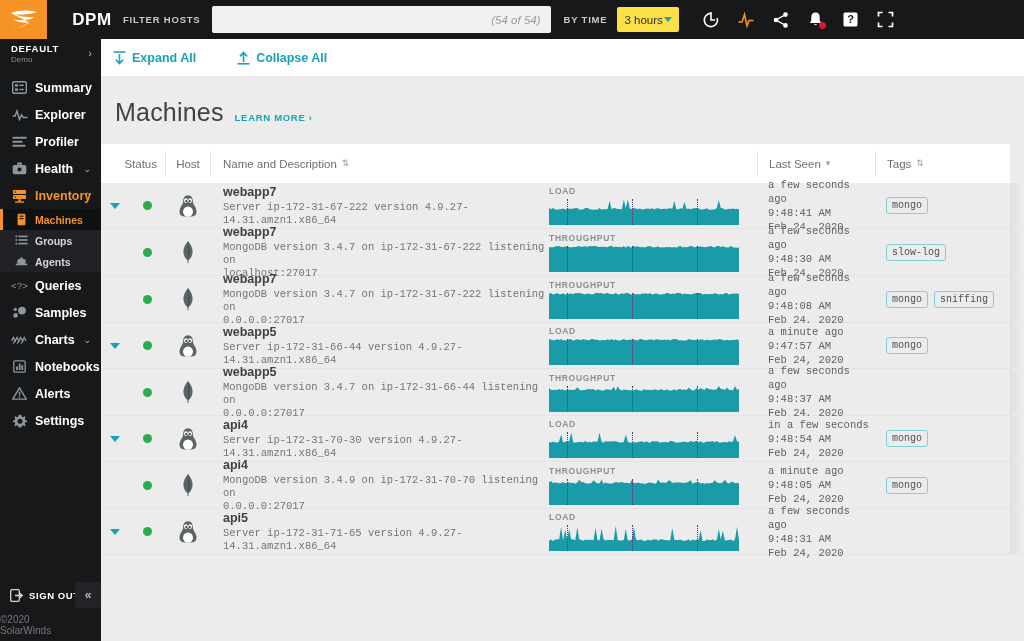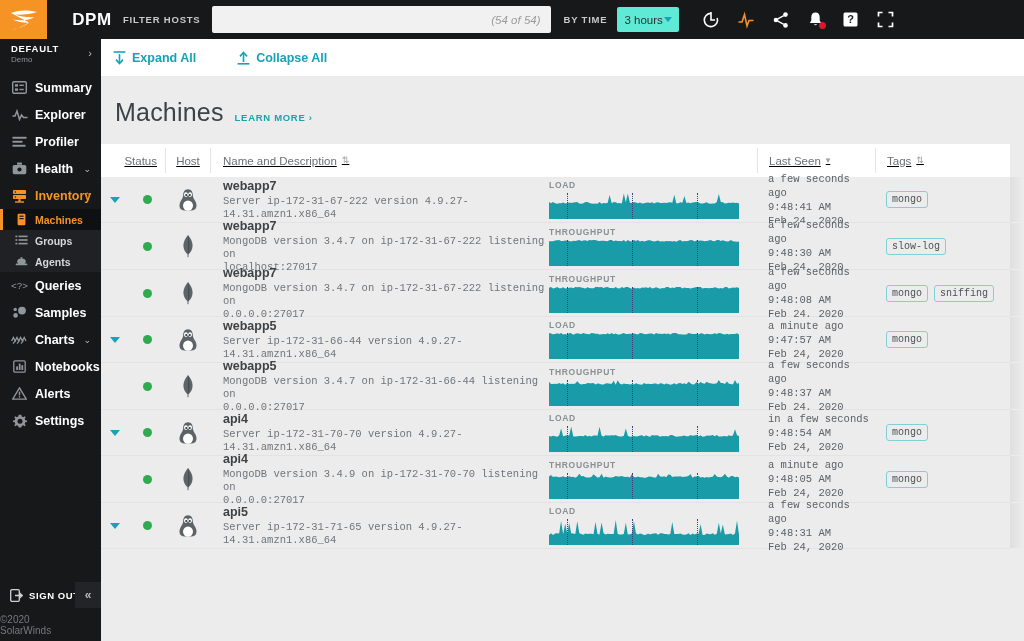--- a/index.html
+++ b/index.html
@@ -34,21 +34,21 @@
     background: #f1f1f1; border-radius: 2px;
     display: flex; align-items: center; justify-content: flex-end;
     padding-right: 10px;
   }
   .filter-count { color: #9b9b9b; font-size: 11.5px; font-style: italic; }
   .bytime-label {
     color: #c9c9c9; font-size: 9.5px; font-weight: bold; letter-spacing: .8px;
     margin-left: 13px;
   }
   .time-select {
-    margin-left: 10px; width: 62px; height: 25px; background: #5eead4;
+    margin-left: 10px; width: 62px; height: 25px; background: #fde047;
     border-radius: 2px; display: flex; align-items: center;
     justify-content: space-between; padding: 0 7px;
   }
   .time-select span { font-size: 11.5px; color: #2d2d2d; }
   .caret-d { width: 0; height: 0; border-left: 4px solid transparent;
              border-right: 4px solid transparent; border-top: 5px solid #17a2b8; }
   .tb-icons { display: flex; align-items: center; margin-left: 22px; gap: 16px; }
   .tb-ico { width: 19px; height: 19px; position: relative;
             display: flex; align-items: center; justify-content: center; cursor: pointer; }
   .tb-ico svg { display: block; }
@@ -113,21 +113,21 @@
   }
   .act-link { display:flex; align-items:center; gap:6px; color:#17a2b8; font-size:12.5px; font-weight:bold; cursor:pointer; }
 
   .page-head { padding: 22px 0 0 14px; display:flex; align-items:baseline; }
   .page-title { font-size: 25px; color:#3f4245; font-weight: 300; letter-spacing:.2px;}
   .learn-more { margin-left: 11px; color:#17a2b8; font-size:9.5px; font-weight:bold; letter-spacing:.7px; cursor:pointer; }
 
   
   .table { margin-top: 17px; width: 909px; }
   .thead {
-    height: 33px; background:#fff; display:flex; align-items:center;text-decoration:underline;
+    height: 39px; background:#fff; display:flex; align-items:center;
   }
   .th { font-size: 11.5px; color:#6b7075; display:flex; align-items:center; height:33px; }
   .th .sortico { margin-left: 5px; font-size: 9px; color:#9aa0a5; line-height:1; }
   .th-status { width: 64px; justify-content:flex-end; padding-right: 8px; }
   .th-host   { width: 46px; justify-content:center; border-left:1px solid #e5e5e5; border-right:1px solid #e5e5e5; height: 25px;}
   .th-name   { flex: 1; padding-left: 12px; }
   .th-seen   { width: 118px; border-left:1px solid #e5e5e5; height:25px; padding-left: 11px; }
   .th-tags   { width: 135px; border-left:1px solid #e5e5e5; height:25px; padding-left: 11px; }
 
   .rows { }
@@ -684,21 +684,21 @@
                 <ellipse cx="8.9" cy="6.6" rx="1.9" ry="2.4" fill="#ffffff"></ellipse>
                 <ellipse cx="13.1" cy="6.6" rx="1.9" ry="2.4" fill="#ffffff"></ellipse>
                 <circle cx="9.2" cy="6.9" r="1" fill="#2b3033"></circle>
                 <circle cx="12.8" cy="6.9" r="1" fill="#2b3033"></circle>
                 <path d="M11 8.4 L9.1 10 L11 11.4 L12.9 10 Z" fill="#5d6468"></path>
               </svg>
             </div>
             <div class="c-name">
               <div class="nm">api4</div>
               <div class="ds">
-                <div>Server ip-172-31-70-70 version 4.9.27-14.31.amzn1.x86_64</div>
+                <div>Server ip-172-31-70-30 version 4.9.27-14.31.amzn1.x86_64</div>
               </div>
             </div>
             <div class="c-spark">
               <div class="sp-label">LOAD</div>
               <div class="sp-box">
                 <svg width="190" height="26" viewBox="0 0 190 26">
                   <path d="M0,26 L0.0,10.0 L2.0,10.4 L4.0,9.8 L6.1,10.2 L8.1,10.7 L10.1,9.6 L12.1,2.5 L14.1,10.3 L16.2,9.7 L18.2,9.1 L20.2,9.6 L22.2,0.4 L24.3,10.5 L26.3,10.4 L28.3,10.3 L30.3,9.9 L32.3,9.9 L34.4,10.3 L36.4,9.0 L38.4,10.4 L40.4,9.7 L42.4,10.6 L44.5,9.5 L46.5,9.6 L48.5,9.8 L50.5,0.7 L52.6,9.8 L54.6,10.4 L56.6,9.3 L58.6,9.6 L60.6,9.4 L62.7,9.3 L64.7,9.4 L66.7,9.1 L68.7,10.0 L70.7,10.5 L72.8,10.4 L74.8,9.8 L76.8,2.5 L78.8,9.8 L80.9,10.8 L82.9,10.5 L84.9,10.1 L86.9,10.4 L88.9,10.2 L91.0,9.5 L93.0,9.2 L95.0,10.4 L97.0,9.2 L99.0,10.3 L101.1,10.7 L103.1,9.1 L105.1,9.4 L107.1,9.3 L109.1,9.5 L111.2,10.7 L113.2,9.9 L115.2,10.3 L117.2,10.1 L119.3,10.4 L121.3,9.1 L123.3,9.0 L125.3,9.9 L127.3,10.7 L129.4,10.6 L131.4,10.3 L133.4,10.1 L135.4,9.4 L137.4,10.3 L139.5,10.3 L141.5,9.1 L143.5,9.8 L145.5,9.6 L147.6,9.1 L149.6,10.4 L151.6,9.3 L153.6,10.7 L155.6,10.4 L157.7,9.4 L159.7,9.7 L161.7,9.4 L163.7,9.1 L165.7,10.3 L167.8,9.0 L169.8,10.6 L171.8,10.4 L173.8,10.2 L175.9,9.9 L177.9,10.5 L179.9,9.2 L181.9,10.0 L183.9,9.4 L186.0,3.2 L188.0,9.2 L190.0,10.0 L190,26 Z" fill="#1a9ba8"></path>
                 </svg>
                 <i class="sp-tick" style="left:18px"></i>
                 <i class="sp-tick" style="left:83px"></i>

